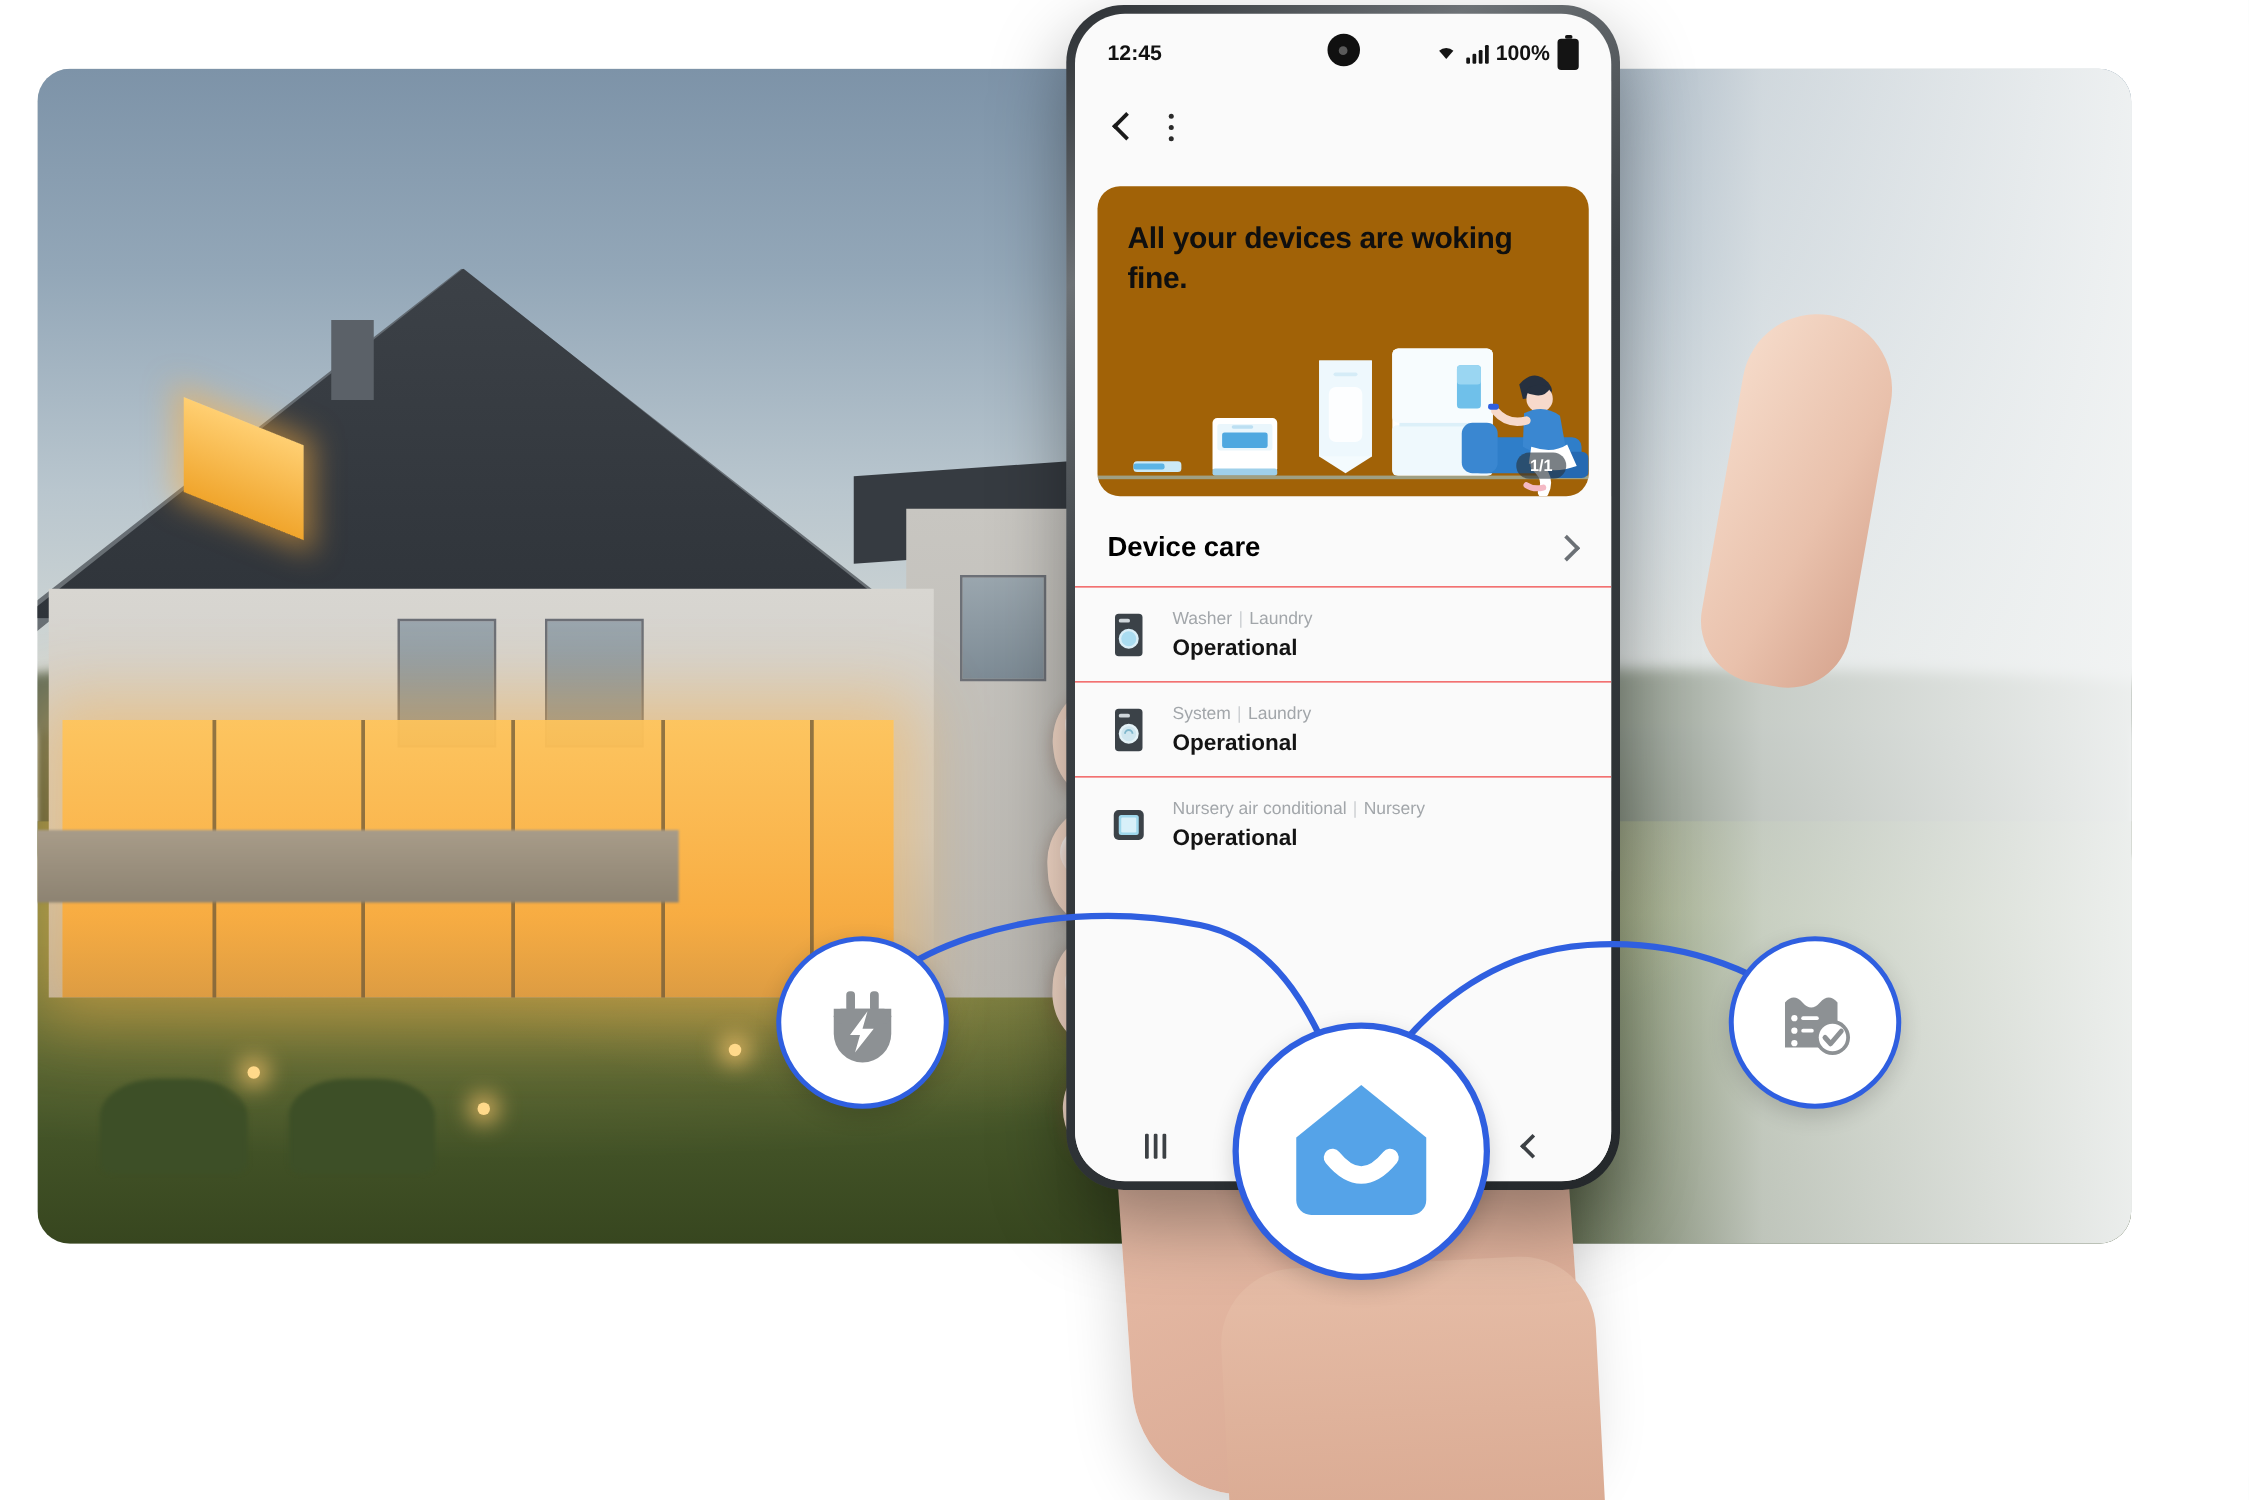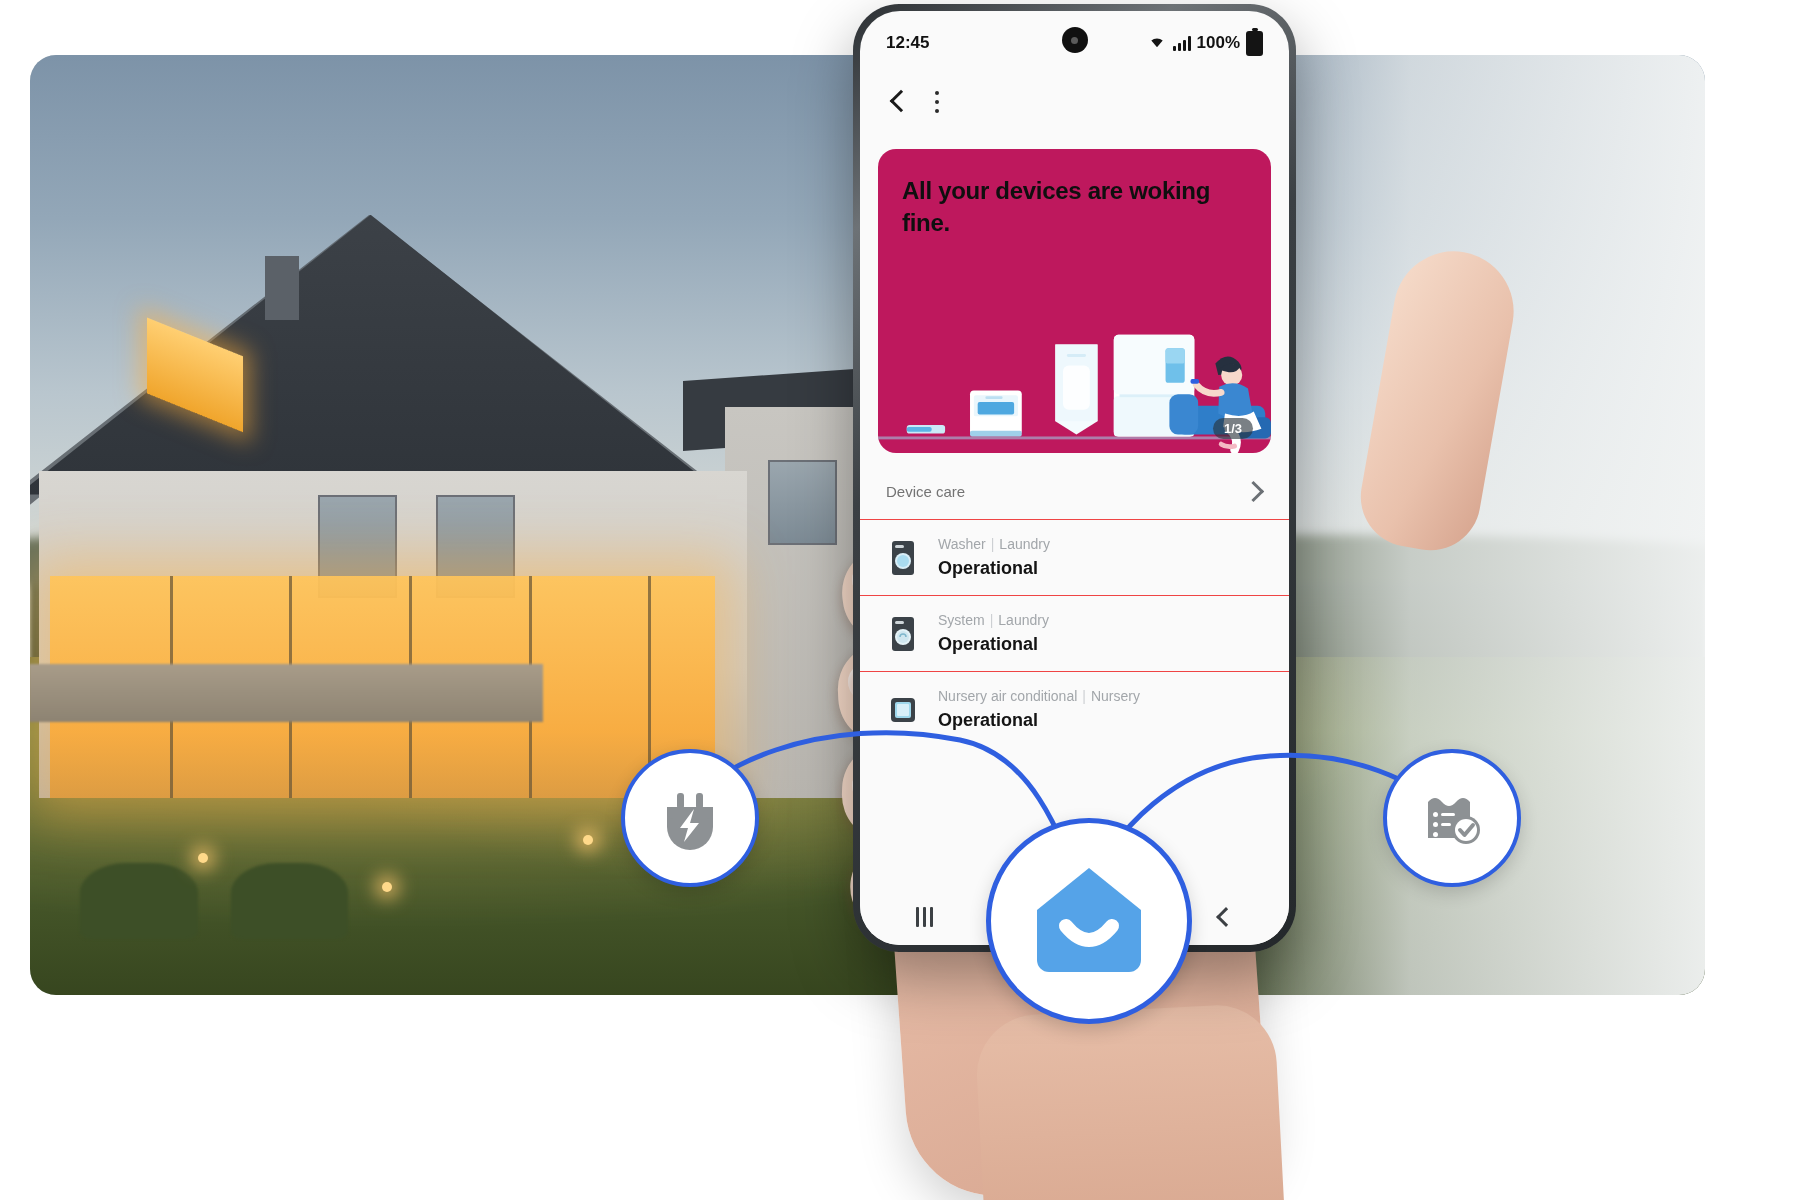--- a/index.html
+++ b/index.html
@@ -236,23 +236,23 @@
   .appbar-title{
     font-size:26px; font-weight:bold; color:#121212; letter-spacing:-.2px;
     flex:1;
   }
   .kebab{ width:26px; display:flex; flex-direction:column; align-items:center; gap:5px; cursor:pointer;}
   .kebab i{ width:4px; height:4px; border-radius:50%; background:#2a2a2a; display:block;}
 
   
   .hero-card{
     margin: 10px 18px 0 18px;
-    height:304px;
+    height:248px;
     border-radius:18px;
-    background:#be185d;
+    background:#a16207;
     position:relative;
     overflow:hidden;
   }
   .hero-card-title{
     position:absolute; left:24px; top:26px; right:24px;
     font-size:24px; font-weight:bold; color:#0f0f0f; line-height:1.32;
     letter-spacing:-.3px;
   }
   .illus{ position:absolute; left:0; bottom:0; width:100%; height:150px; }
   .pager{
@@ -266,21 +266,21 @@
 
   
   .list-wrap{
     background:#fafafa;
     padding: 0 0 0 0;
   }
   .section-head{
     display:flex; align-items:center; justify-content:space-between;
     padding: 28px 26px 18px 26px;
   }
-  .section-title{ font-size:15px; color:#737373; }
+  .section-title{ font-size:22px; color:#000000;font-weight:bold; }
   .chev-right{ width:20px; height:20px; position:relative; }
   .chev-right:before{
     content:""; position:absolute; left:3px; top:3px;
     width:12px; height:12px;
     border-right:3px solid #6b7075; border-top:3px solid #6b7075;
     transform: rotate(45deg);
   }
   .dev-row{
     display:flex; align-items:center;
     padding: 16px 26px;
@@ -455,21 +455,21 @@
           <circle cx="369" cy="72" r="11" fill="#f7d9cb"></circle>
           <path d="M356 66 q10 -10 22 -3 q-4 7 -12 6 q-6 -1 -10 -3 Z" fill="#26303f"></path>
           <path d="M356 84 q16 -8 30 2 l5 28 q-18 8 -36 -2 Z" fill="#3a87d1"></path>
           <path d="M358 90 q-16 4 -26 -8" stroke="#f7d9cb" stroke-width="7" fill="none" stroke-linecap="round"></path>
           <rect x="326" y="76" width="9" height="5" rx="2" fill="#2f5fe0"></rect>
           <path d="M362 112 q18 6 30 -2 l8 18 q-22 8 -40 -2 Z" fill="#ffffff"></path>
           <path d="M366 128 q12 10 6 22" stroke="#ffffff" stroke-width="9" fill="none" stroke-linecap="round"></path>
           <path d="M372 146 q-8 2 -14 -2" stroke="#f4b9c4" stroke-width="5" fill="none" stroke-linecap="round"></path>
         </svg>
 
-        <span class="pager">1/3</span>
+        <span class="pager">1/1</span>
       </div>
 
       <div class="list-wrap">
         <div class="section-head">
           <span class="section-title">Device care</span>
           <span class="chev-right"></span>
         </div>
 
         <div class="dev-row">
           <span class="dev-icon">

